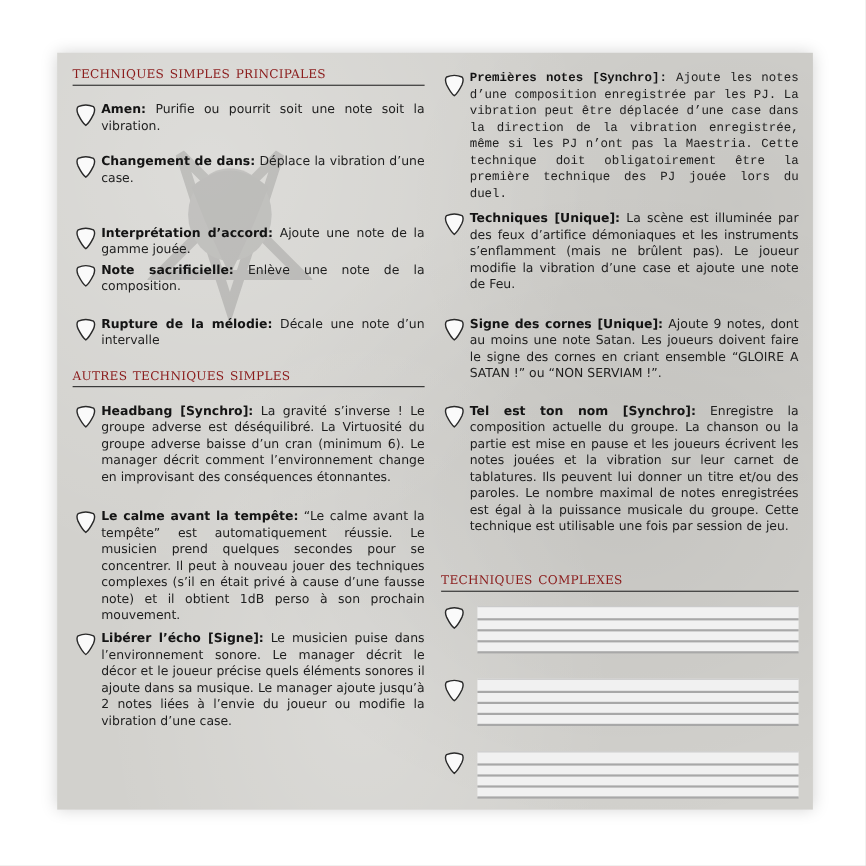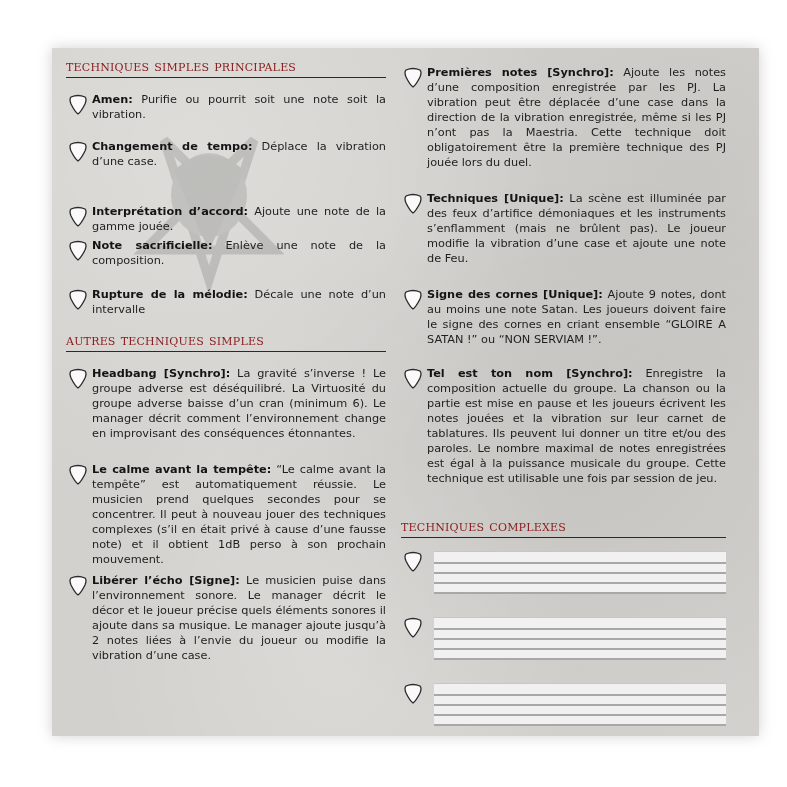--- a/index.html
+++ b/index.html
@@ -9,21 +9,20 @@
     }
     .page {
       position: absolute; left: 52px; top: 48px; width: 687px; height: 688px;
       background: #d2d1cd;
       background-image:
         radial-gradient(ellipse at 20% 15%, rgba(255,255,255,0.25), rgba(255,255,255,0) 45%),
         radial-gradient(ellipse at 75% 60%, rgba(0,0,0,0.06), rgba(0,0,0,0) 50%),
         radial-gradient(ellipse at 40% 85%, rgba(255,255,255,0.2), rgba(255,255,255,0) 40%),
         radial-gradient(ellipse at 90% 20%, rgba(0,0,0,0.05), rgba(0,0,0,0) 35%);
       box-shadow: 0 0 14px rgba(0,0,0,0.18);
-      padding-left: 20px;
     }
     .watermark {
       position: absolute; left: 82px; top: 52px; width: 150px; height: 200px; opacity: 0.22;
     }
     .col { position: absolute; top: 0; }
     .col-left { left: 14px; width: 320px; }
     .col-right { left: 349px; width: 325px; }
 
     .heading {
       position: absolute; left: 0; right: 0;
@@ -72,21 +71,21 @@
       <svg class="pick" viewBox="0 0 20 22">
           <path d="M3 3 Q10 0 17 3 Q19 5 17 10 Q13 18 10 20 Q7 18 3 10 Q1 5 3 3Z" fill="#fafafa" stroke="#2a2a2a" stroke-width="1.3"></path>
         </svg>
       <span class="term">Amen:</span><span> Purifie ou pourrit soit une note soit la vibration.</span>
     </div>
 
     <div class="entry" style="top:91px;">
       <svg class="pick" viewBox="0 0 20 22">
           <path d="M3 3 Q10 0 17 3 Q19 5 17 10 Q13 18 10 20 Q7 18 3 10 Q1 5 3 3Z" fill="#fafafa" stroke="#2a2a2a" stroke-width="1.3"></path>
         </svg>
-      <span class="term">Changement de tempo:</span><span> Déplace la vibration d’une case.</span>
+      <span class="term">Changement de dans:</span><span> Déplace la vibration d’une case.</span>
     </div>
 
     <div class="entry" style="top:140px;margin-top:16px;">
       <svg class="pick" viewBox="0 0 20 22">
           <path d="M3 3 Q10 0 17 3 Q19 5 17 10 Q13 18 10 20 Q7 18 3 10 Q1 5 3 3Z" fill="#fafafa" stroke="#2a2a2a" stroke-width="1.3"></path>
         </svg>
       <span class="term">Interprétation d’accord:</span><span> Ajoute une note de la gamme jouée.</span>
     </div>
 
     <div class="entry" style="top:190px;">
@@ -121,21 +120,21 @@
 
     <div class="entry" style="top:525px;">
       <svg class="pick" viewBox="0 0 20 22">
           <path d="M3 3 Q10 0 17 3 Q19 5 17 10 Q13 18 10 20 Q7 18 3 10 Q1 5 3 3Z" fill="#fafafa" stroke="#2a2a2a" stroke-width="1.3"></path>
         </svg>
       <span class="term">Libérer l’écho [Signe]:</span><span> Le musicien puise dans l’environnement sonore. Le manager décrit le décor et le joueur précise quels éléments sonores il ajoute dans sa musique. Le manager ajoute jusqu’à 2 notes liées à l’envie du joueur ou modifie la vibration d’une case.</span>
     </div>
   </div>
 
   <div class="col col-right">
-    <div class="entry" style="top:17px;">
+    <div class="entry" style="top:17px;font-family:Liberation Mono, monospace;">
       <svg class="pick" viewBox="0 0 20 22">
           <path d="M3 3 Q10 0 17 3 Q19 5 17 10 Q13 18 10 20 Q7 18 3 10 Q1 5 3 3Z" fill="#fafafa" stroke="#2a2a2a" stroke-width="1.3"></path>
         </svg>
       <span class="term">Premières notes [Synchro]:</span><span> Ajoute les notes d’une composition enregistrée par les PJ. La vibration peut être déplacée d’une case dans la direction de la vibration enregistrée, même si les PJ n’ont pas la Maestria. Cette technique doit obligatoirement être la première technique des PJ jouée lors du duel.</span>
     </div>
 
     <div class="entry" style="top:143px;">
       <svg class="pick" viewBox="0 0 20 22">
           <path d="M3 3 Q10 0 17 3 Q19 5 17 10 Q13 18 10 20 Q7 18 3 10 Q1 5 3 3Z" fill="#fafafa" stroke="#2a2a2a" stroke-width="1.3"></path>
         </svg>

